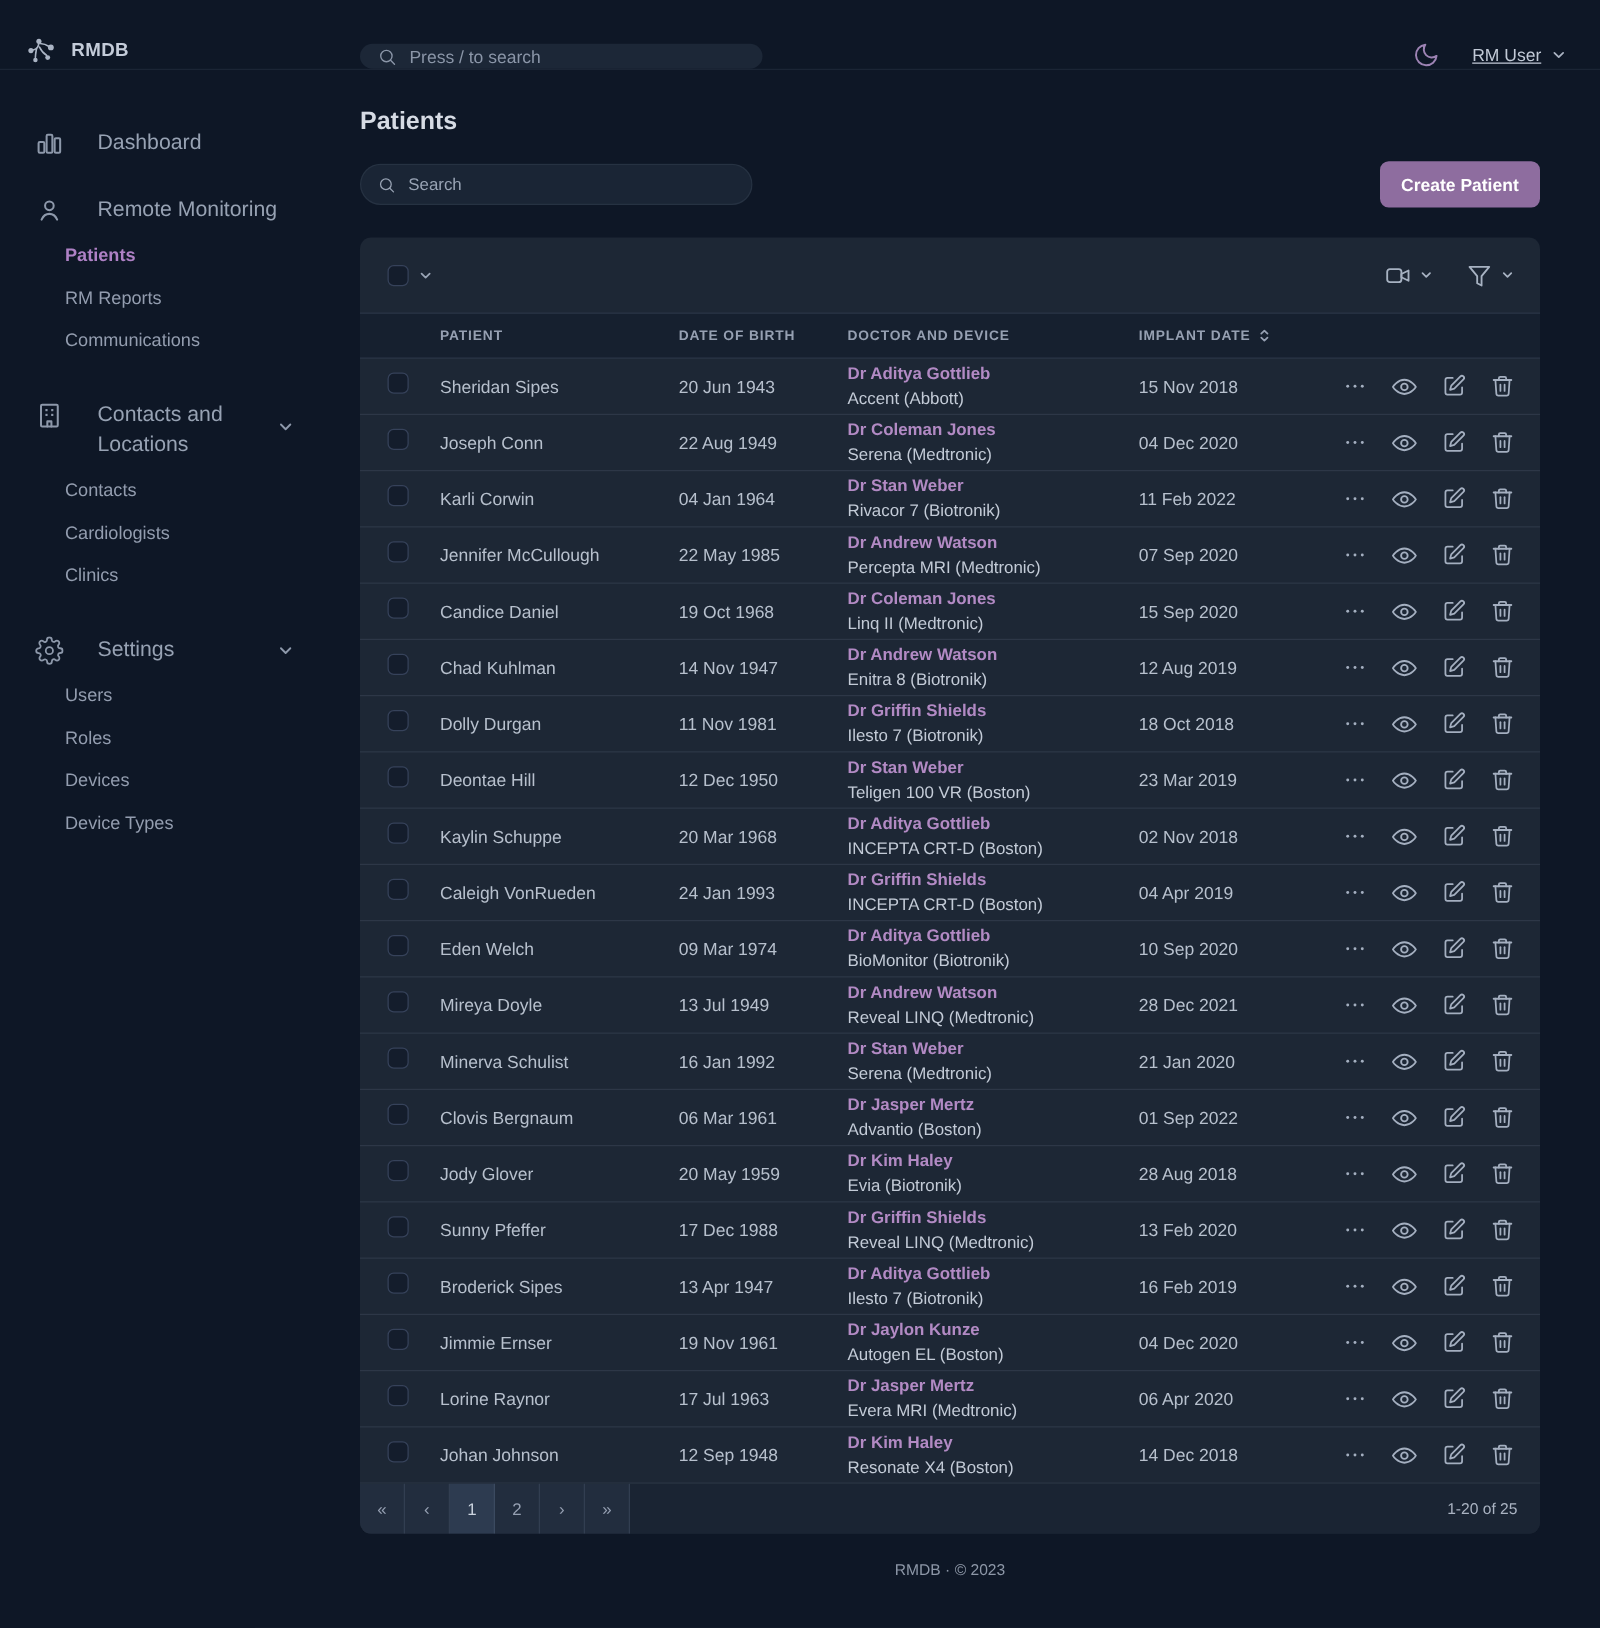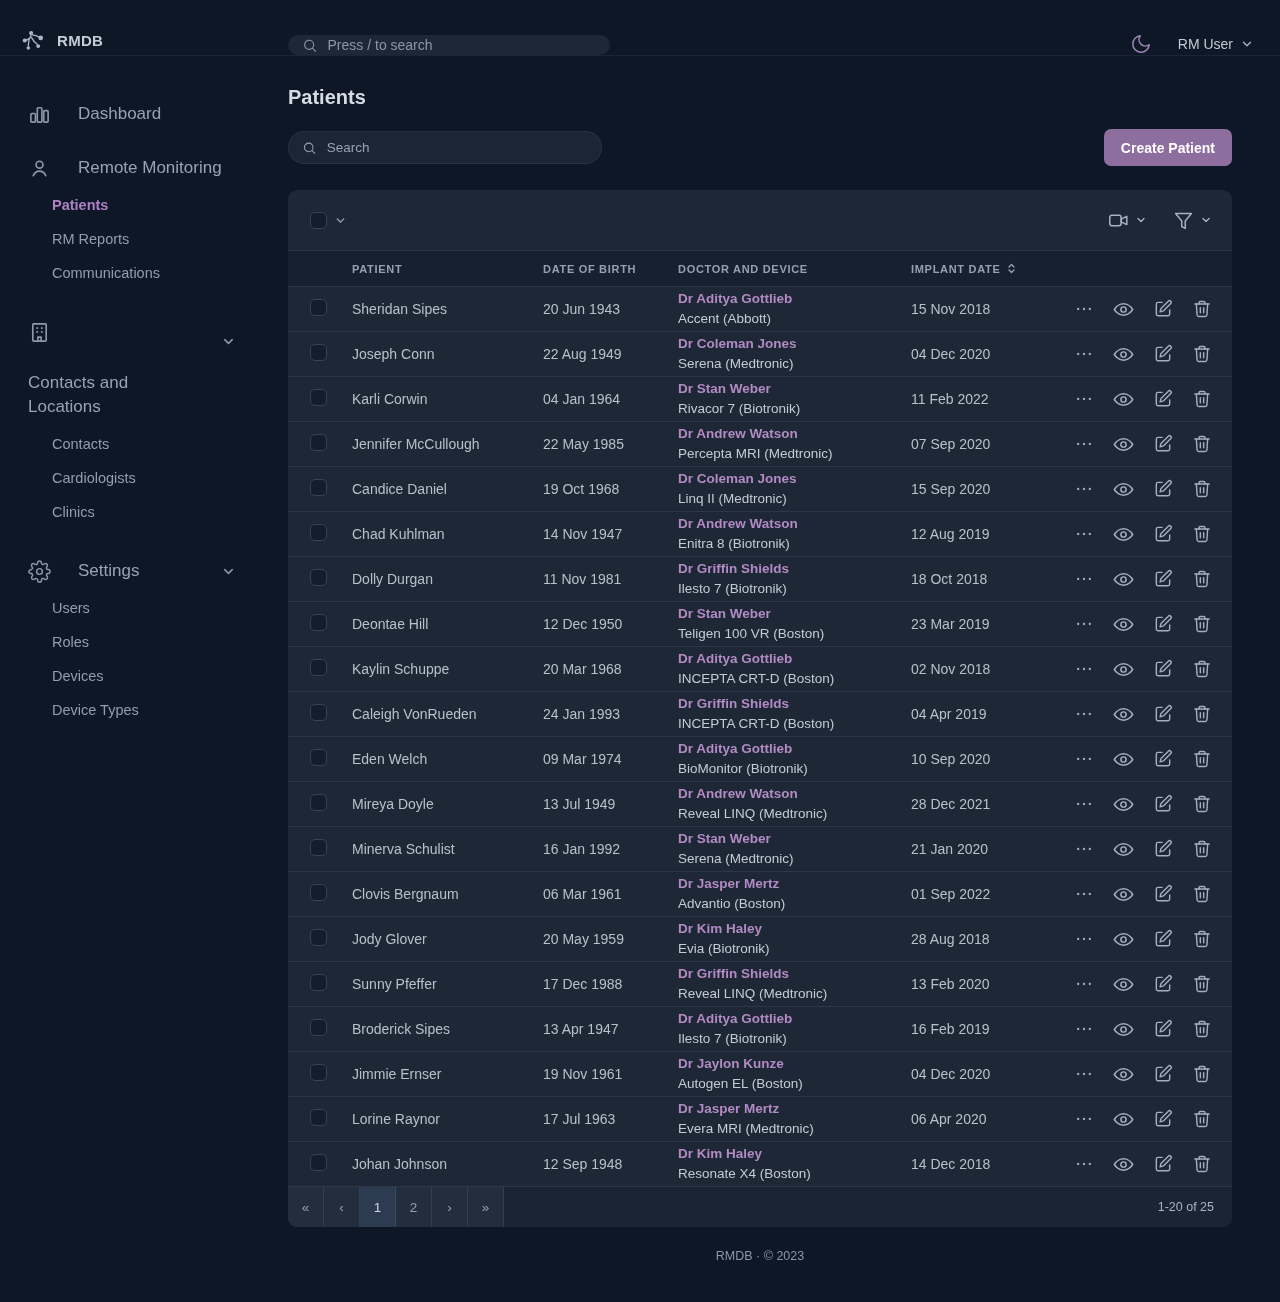--- a/index.html
+++ b/index.html
@@ -9,21 +9,21 @@
 
   
   .topbar { height:56px; display:flex; align-items:flex-end; padding:0 26px 0 18px; border-bottom:1px solid rgba(150,165,190,0.10); }
   .brand { display:flex; align-items:center; gap:9px; width:250px; color:#aab4c4; }
   .brand-name { color:#c4ccd9; font-size:15px; font-weight:700; letter-spacing:0.3px; }
   .top-search { width:322px; height:20px; margin-left:20px; background:#1c2737; border-radius:17px; display:flex; align-items:center; padding:0 14px; color:#8b96a8; }
   .top-search input { background:transparent; border:none; outline:none; color:#c4ccd9; font-size:14px; margin-left:10px; width:100%; font-family:inherit; }
   .top-search input::placeholder { color:#8b96a8; }
   .top-right { margin-left:auto; display:flex; align-items:center; gap:26px; }
   .moon-btn { color:#9d83b4; cursor:pointer; }
-  .user-menu { display:flex; align-items:center; gap:7px; color:#c2cad7; font-size:14px; cursor:pointer; }
+  .user-menu { display:flex; align-items:center; gap:7px; color:#c2cad7; font-size:14px; cursor:pointer;text-decoration:underline; }
   .user-menu .chev { color:#aab3c2; }
 
   
   .layout { display:flex; }
   .sidebar { width:264px; padding:46px 20px 0 28px; flex-shrink:0; }
   .nav-group { margin-bottom:30px; }
   .nav-top { display:flex; align-items:flex-start; gap:27px; color:#97a2b3; font-size:17px; cursor:pointer; position:relative; padding-right:14px; }
   .nav-top .icon { color:#8d98aa; flex-shrink:0; margin-top:1px; }
   .nav-top .lbl { line-height:1.4; }
   .nav-top .chev { position:absolute; right:0; top:5px; color:#8d98aa; }
@@ -136,21 +136,21 @@
         <span class="lbl">Remote Monitoring</span>
       </div>
       <div class="nav-sub">
         <a class="active">Patients</a>
         <a>RM Reports</a>
         <a>Communications</a>
       </div>
     </div>
 
     <div class="nav-group">
-      <div class="nav-top" style="width:208px;flex-direction:column;">
+      <div class="nav-top" style="width:208px;">
         <span class="icon">
           <svg class="ic" width="23" height="23" viewBox="0 0 24 24">
             <rect x="5" y="3" width="14" height="18" rx="1"></rect>
             <rect x="8.7" y="6.5" width="1.8" height="1.8" fill="currentColor" stroke="none"></rect>
             <rect x="13.5" y="6.5" width="1.8" height="1.8" fill="currentColor" stroke="none"></rect>
             <rect x="8.7" y="10.5" width="1.8" height="1.8" fill="currentColor" stroke="none"></rect>
             <rect x="13.5" y="10.5" width="1.8" height="1.8" fill="currentColor" stroke="none"></rect>
             <path d="M10.3 21v-4.2h3.4V21"></path>
           </svg>
         </span>

